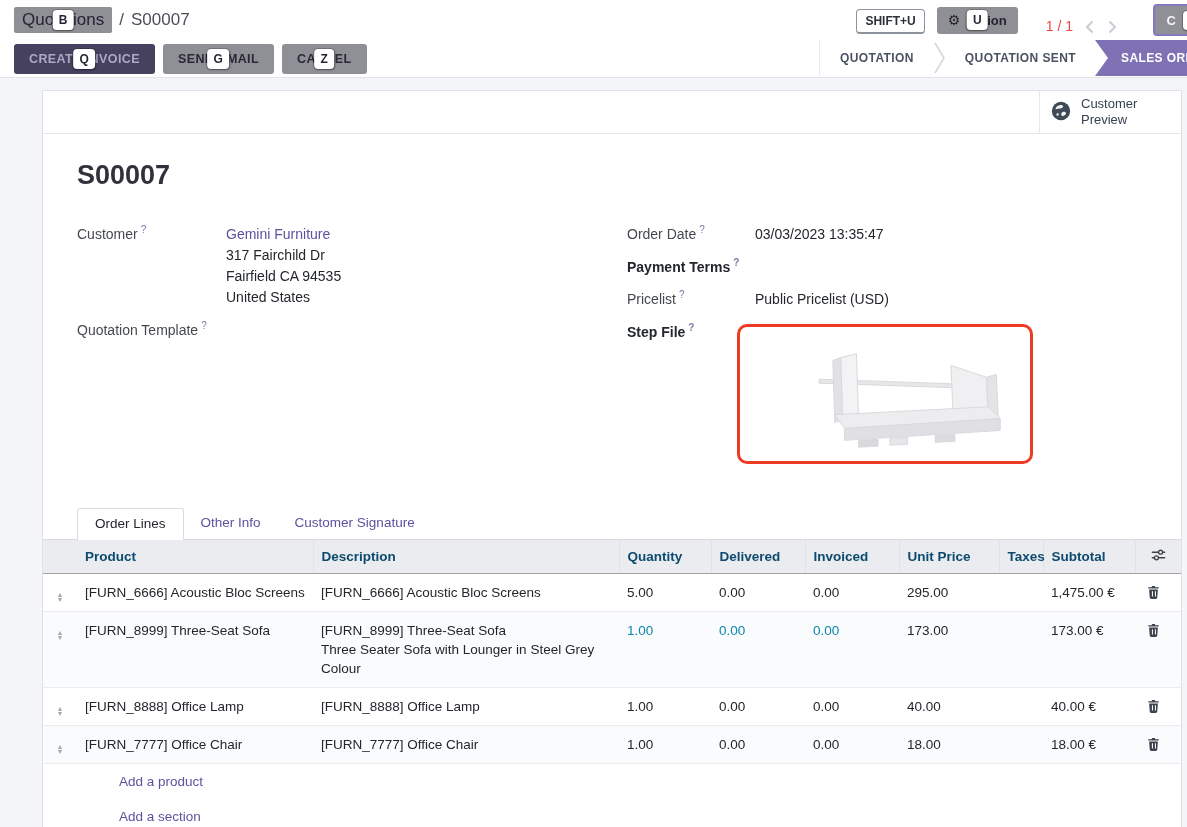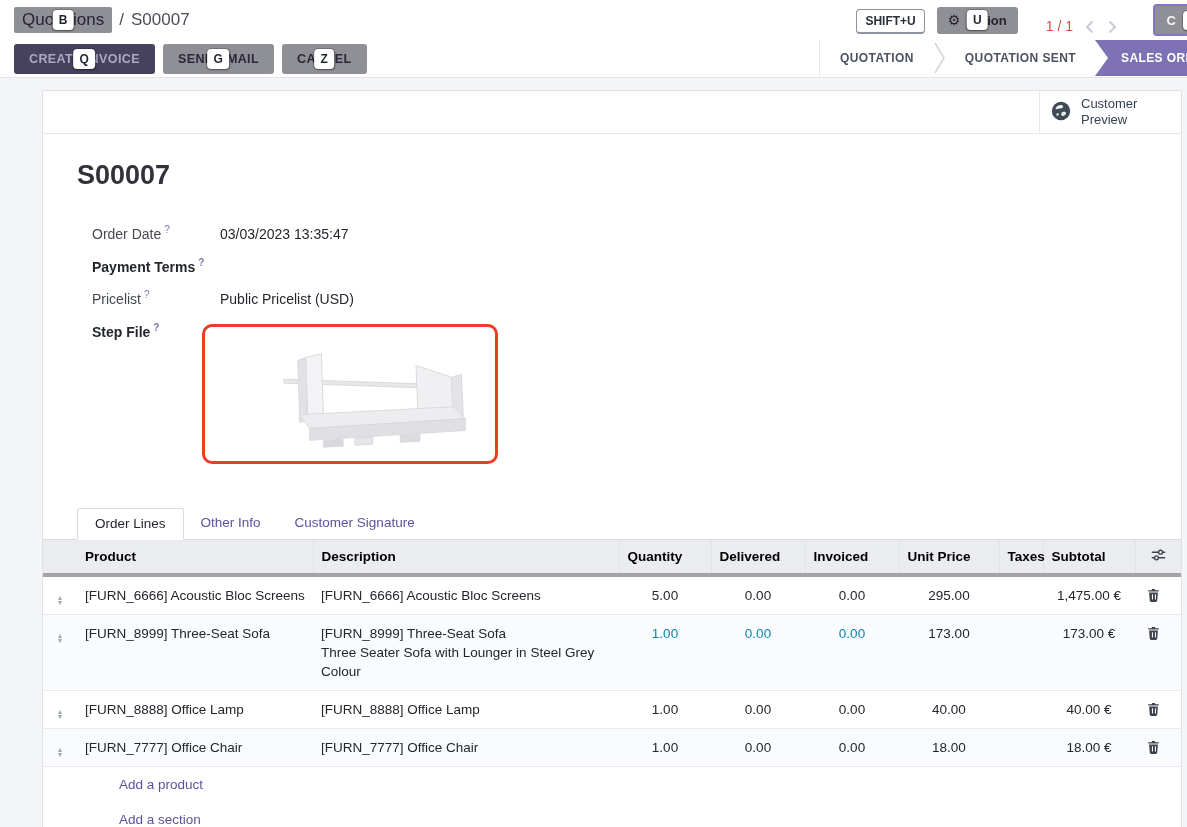--- a/index.html
+++ b/index.html
@@ -76,26 +76,26 @@
     display:flex; align-items:center; justify-content:center; cursor:pointer; }
 
   
   .tabs { margin:32px -34px 0; padding:0 34px; display:flex; border-bottom:1px solid #d9dbe0;text-align:right; }
   .tab { padding:7px 17px 8px; font-size:13.5px; color:var(--accent-purple,#5f519e); cursor:pointer; }
   .tab.active { background:#fff; border:1px solid #d9dbe0; border-bottom-color:#fff; margin-bottom:-1px;
     border-radius:3px 3px 0 0; color:#23262b; }
 
   
   table.olines { width:100%; border-collapse:collapse; table-layout:fixed; font-size:13.5px; }
-  table.olines thead th { background:#eaecef; font-weight:600; color:#000000; text-align:left;
-    padding:8px 8px; border-bottom:4px solid #a3a3a3; border-left:1px solid #dfe2e6; }
+  table.olines thead th { background:#eaecef; font-weight:600; color:#0c4a6e; text-align:left;
+    padding:8px 8px; border-bottom:1px solid #a3a3a3; border-left:1px solid #dfe2e6; }
   table.olines thead th:first-child, table.olines thead th:nth-child(2) { border-left:none; }
   table.olines td { padding:9px 8px; border-bottom:1px solid #e9ebee; vertical-align:top; line-height:19px; }
   tr.alt { background:#fafbfc; }
-  .num { text-align:center; }
+  .num { text-align:left; }
   .edited { color:var(--edited-value,#0d87ad); }
   .c-handle { text-align:center; cursor:grab; }
   .drag { display:inline-flex; flex-direction:column; color:#a3aab4; font-size:7px; line-height:5px; padding-top:3px; }
   .trash-btn { background:none; border:none; padding:0 0 0 4px; cursor:pointer; display:inline-flex; vertical-align:-2px; }
   .hdr-gear { text-align:center !important; }
 
   .add-links { display:flex; gap:20px; padding:10px 0 12px 76px; border-bottom:1px solid #e9ebee;flex-direction:column; }
   .add-link { font-size:13.5px; font-weight:500; color:var(--accent-purple,#5f519e); cursor:pointer; }
 
   .footer-row { display:flex; justify-content:space-between; align-items:flex-start; padding:14px 15px 0 34px; }
@@ -186,20 +186,37 @@
           <span>Customer</span><br>
           <span>Preview</span>
         </span>
       </button>
     </div>
 
     <div class="sheet-inner">
       <h1 class="rec-title">S00007</h1>
 
       <div class="field-grid">
+        <div class="fcol">
+          <div class="frow">
+            <div class="flabel">
+              <span>Customer</span><sup>?</sup>
+            </div>
+            <div class="fvalue">
+              <a class="link">Gemini Furniture</a>
+              <div class="addr" id="customer-address">317 Fairchild Dr<br>Fairfield CA 94535<br>United States</div>
+            </div>
+          </div>
+          <div class="frow">
+            <div class="flabel">
+              <span>Quotation Template</span><sup>?</sup>
+            </div>
+            <div class="fvalue empty-field"></div>
+          </div>
+        </div>
 
         <div class="fcol fcol-right">
           <div class="frow">
             <div class="flabel">
               <span>Order Date</span><sup>?</sup>
             </div>
             <div class="fvalue">03/03/2023 13:35:47</div>
           </div>
           <div class="frow">
             <div class="flabel b">

